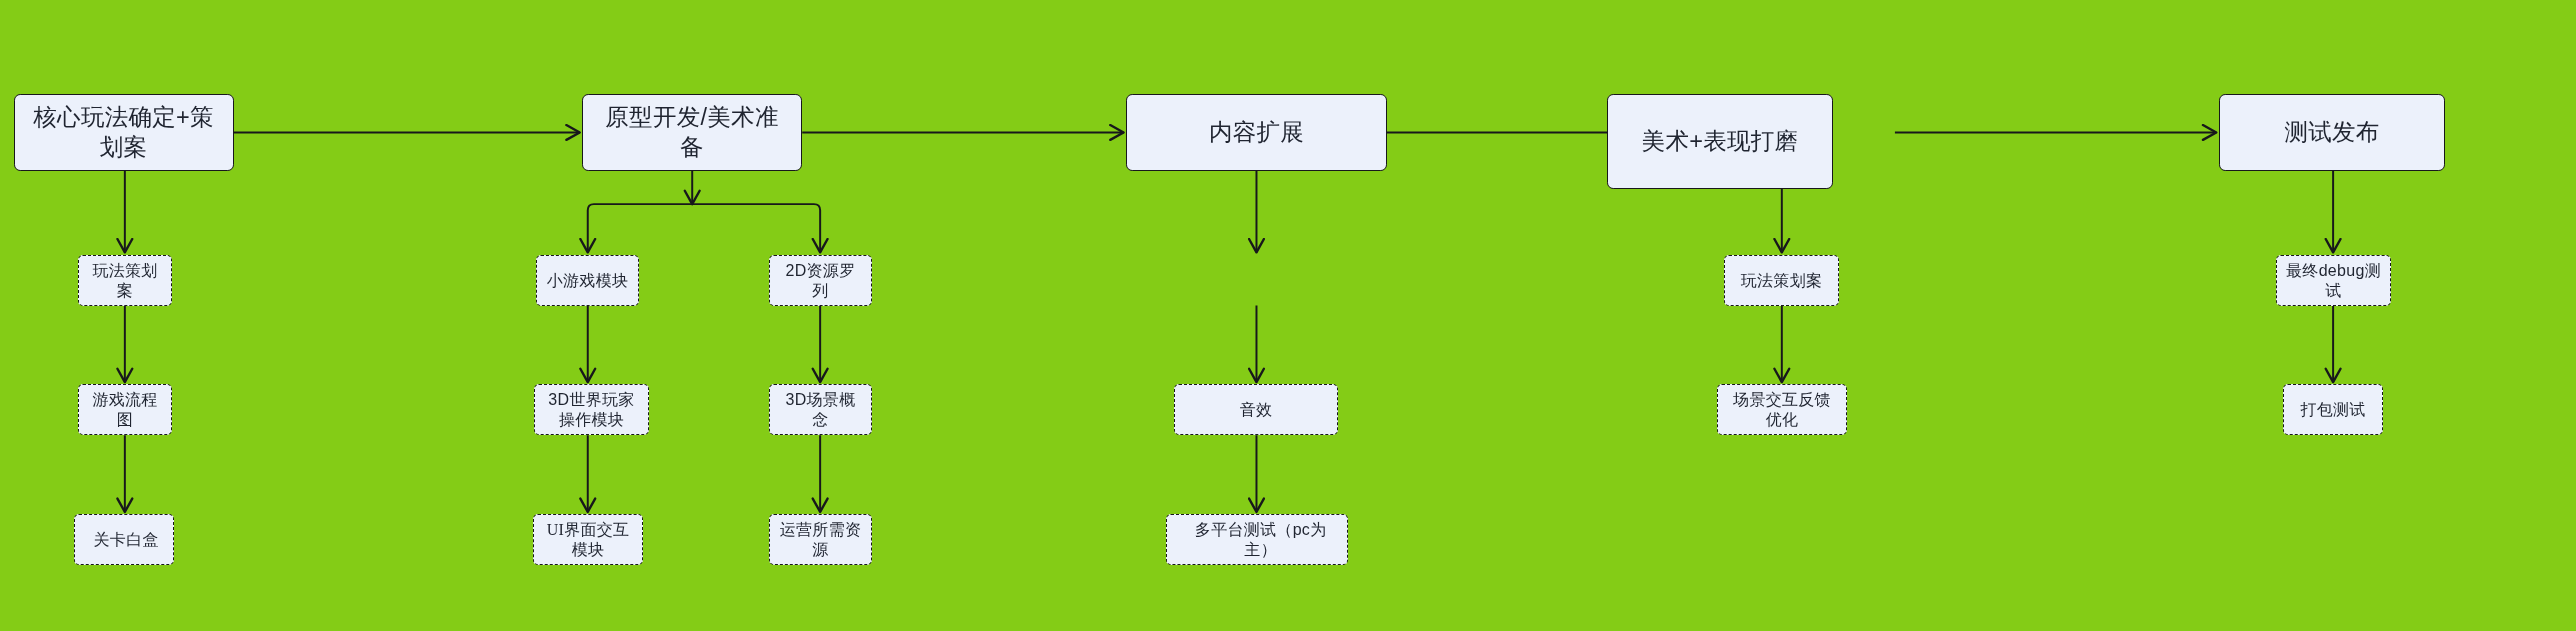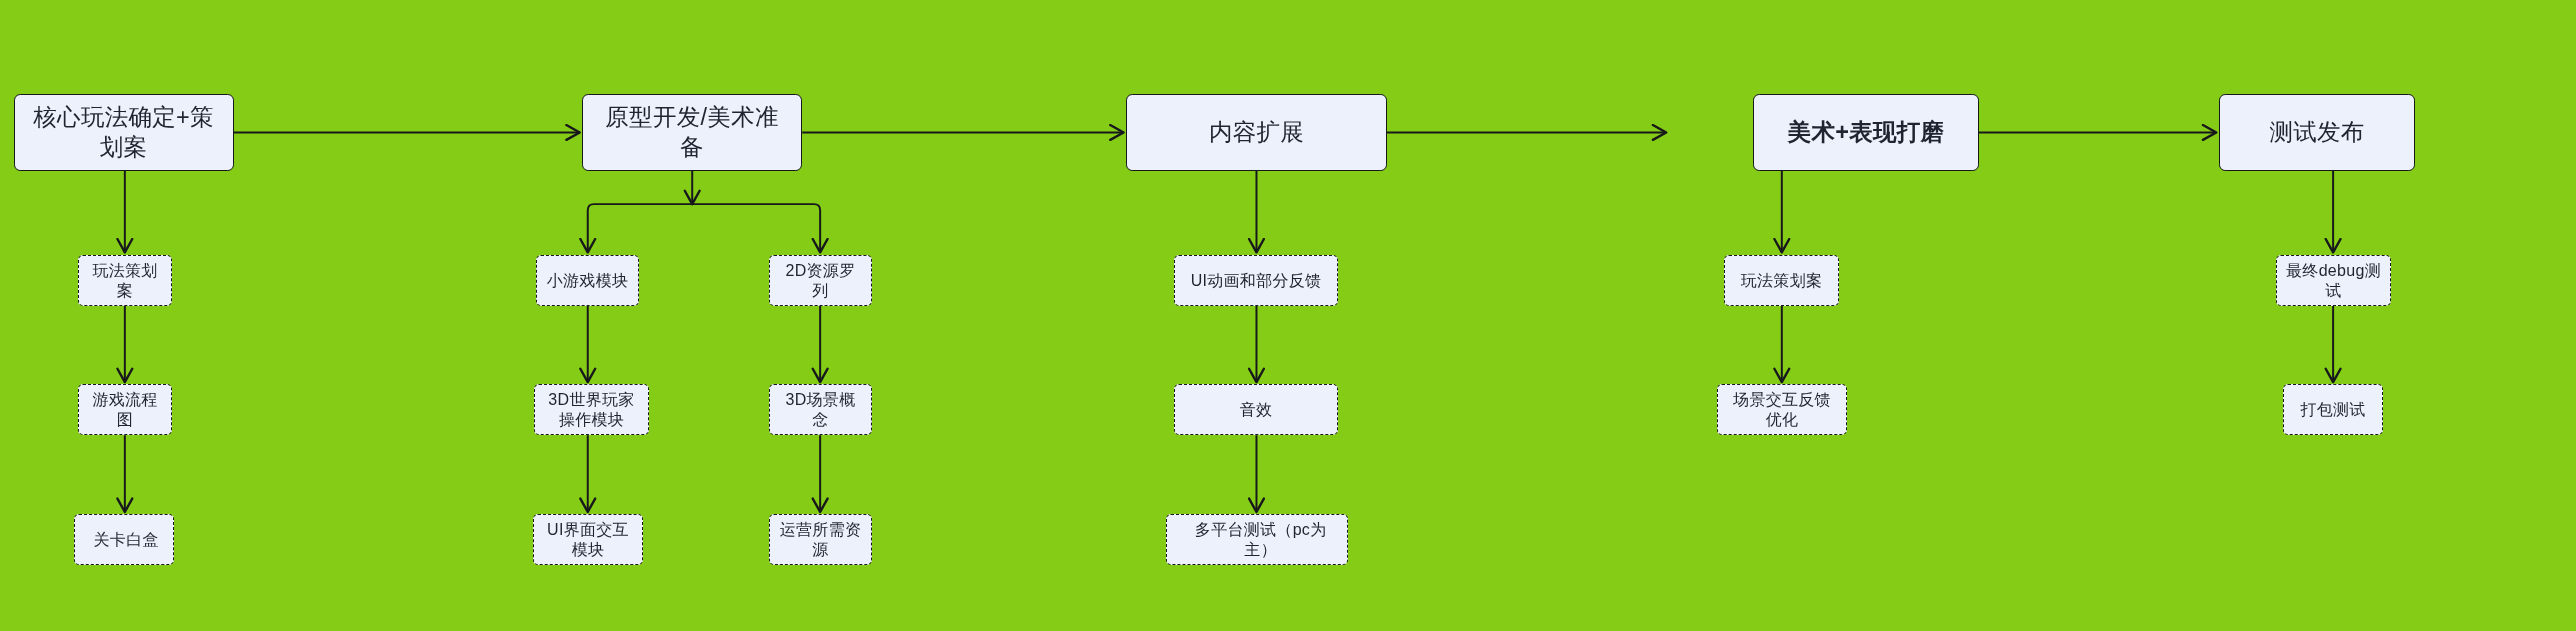--- a/index.html
+++ b/index.html
@@ -94,31 +94,30 @@
   </svg>
 
   <div class="node stage" style="left:13.6px;top:94px;width:220px;height:77px;">核心玩法确定+策划案</div>
   <div class="node task" style="left:78px;top:255px;width:94px;height:51px;">玩法策划案</div>
   <div class="node task" style="left:78px;top:384px;width:94px;height:51px;">游戏流程图</div>
   <div class="node task" style="left:74px;top:514px;width:100px;height:51px;padding-left:13px;">关卡白盒</div>
 
   <div class="node stage" style="left:582px;top:94px;width:220px;height:77px;">原型开发/美术准备</div>
   <div class="node task" style="left:536px;top:255px;width:103px;height:51px;">小游戏模块</div>
   <div class="node task" style="left:534px;top:384px;width:115px;height:51px;">3D世界玩家操作模块</div>
-  <div class="node task" style="left:533px;top:514px;width:110px;height:51px;">UI界面交互模块</div>
+  <div class="node task" style="left:533px;top:514px;width:110px;height:51px;font-family:Liberation Serif, serif;">UI界面交互模块</div>
   <div class="node task" style="left:769px;top:255px;width:103px;height:51px;">2D资源罗列</div>
   <div class="node task" style="left:769px;top:384px;width:103px;height:51px;">3D场景概念</div>
   <div class="node task" style="left:769px;top:514px;width:103px;height:51px;">运营所需资源</div>
 
   <div class="node stage" style="left:1126px;top:94px;width:261px;height:77px;">内容扩展</div>
-  <div class="node task" style="left:1174px;top:255px;width:164px;height:51px;">UI动画和部分反馈</div>
   <div class="node task" style="left:1174px;top:384px;width:164px;height:51px;">音效</div>
   <div class="node task" style="left:1166px;top:514px;width:182px;height:51px;padding-left:16px;">多平台测试（pc为主）</div>
 
-  <div class="node stage" style="left:1753px;top:94px;width:226px;height:77px;font-weight:bold;">美术+表现打磨</div>
+  <div class="node stage" style="left:1607px;top:94px;width:226px;height:95px;">美术+表现打磨</div>
   <div class="node task" style="left:1724px;top:255px;width:115px;height:51px;">玩法策划案</div>
   <div class="node task" style="left:1717px;top:384px;width:130px;height:51px;">场景交互反馈优化</div>
 
-  <div class="node stage" style="left:2219px;top:94px;width:196px;height:77px;">测试发布</div>
+  <div class="node stage" style="left:2219px;top:94px;width:226px;height:77px;">测试发布</div>
   <div class="node task" style="left:2276px;top:255px;width:115px;height:51px;">最终debug测试</div>
   <div class="node task" style="left:2283px;top:384px;width:100px;height:51px;">打包测试</div>
 </div>
 
 
 </body></html>

